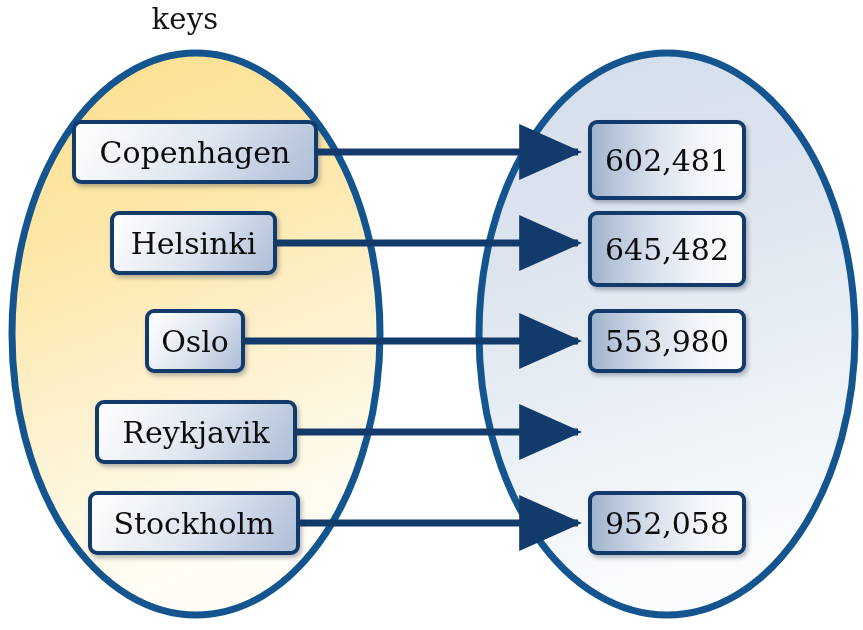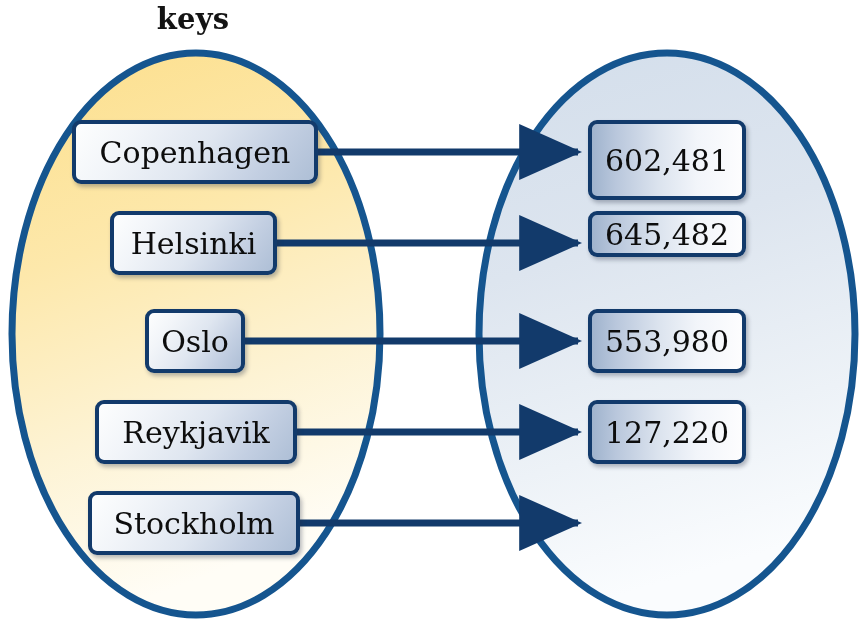--- a/index.html
+++ b/index.html
@@ -13,21 +13,21 @@
 
   .set-label{
     position:absolute;
     font-family:"DejaVu Serif","Liberation Serif",serif;
     font-size:29px;
     color:#141414;
     text-align:center;
     white-space:nowrap;
     letter-spacing:0.2px;
   }
-  #label-keys{left:93px;top:2px;width:200px;font-weight:bold;}
+  #label-keys{left:85px;top:2px;width:200px;}
   #label-values{left:570px;top:2px;width:200px;}
 
   .node{
     position:absolute;
     box-sizing:border-box;
     border:4px solid #123a6b;
     border-radius:9px;
     display:flex;
     align-items:center;
     justify-content:center;
@@ -84,17 +84,17 @@
 
   <div class="set-label" id="label-keys">keys</div>
 
   <div class="node key-node" style="left:72px;top:120px;width:246px;height:64px;">Copenhagen</div>
   <div class="node key-node" style="left:110px;top:211px;width:167px;height:64px;">Helsinki</div>
   <div class="node key-node" style="left:145px;top:309px;width:100px;height:64px;">Oslo</div>
   <div class="node key-node" style="left:88px;top:491px;width:212px;height:64px;">Stockholm</div>
   <div class="node key-node" style="left:95px;top:400px;width:202px;height:64px;">Reykjavik</div>
 
   <div class="node val-node" style="left:588px;top:120px;width:158px;height:80px;">602,481</div>
-  <div class="node val-node" style="left:588px;top:211px;width:158px;height:46px;">645,482</div>
+  <div class="node val-node" style="left:588px;top:211px;width:158px;height:76px;">645,482</div>
   <div class="node val-node" style="left:588px;top:309px;width:158px;height:64px;">553,980</div>
-  <div class="node val-node" style="left:588px;top:400px;width:158px;height:64px;">127,220</div>
+  <div class="node val-node" style="left:588px;top:491px;width:158px;height:64px;">952,058</div>
 
 </div>
 
 </body></html>

